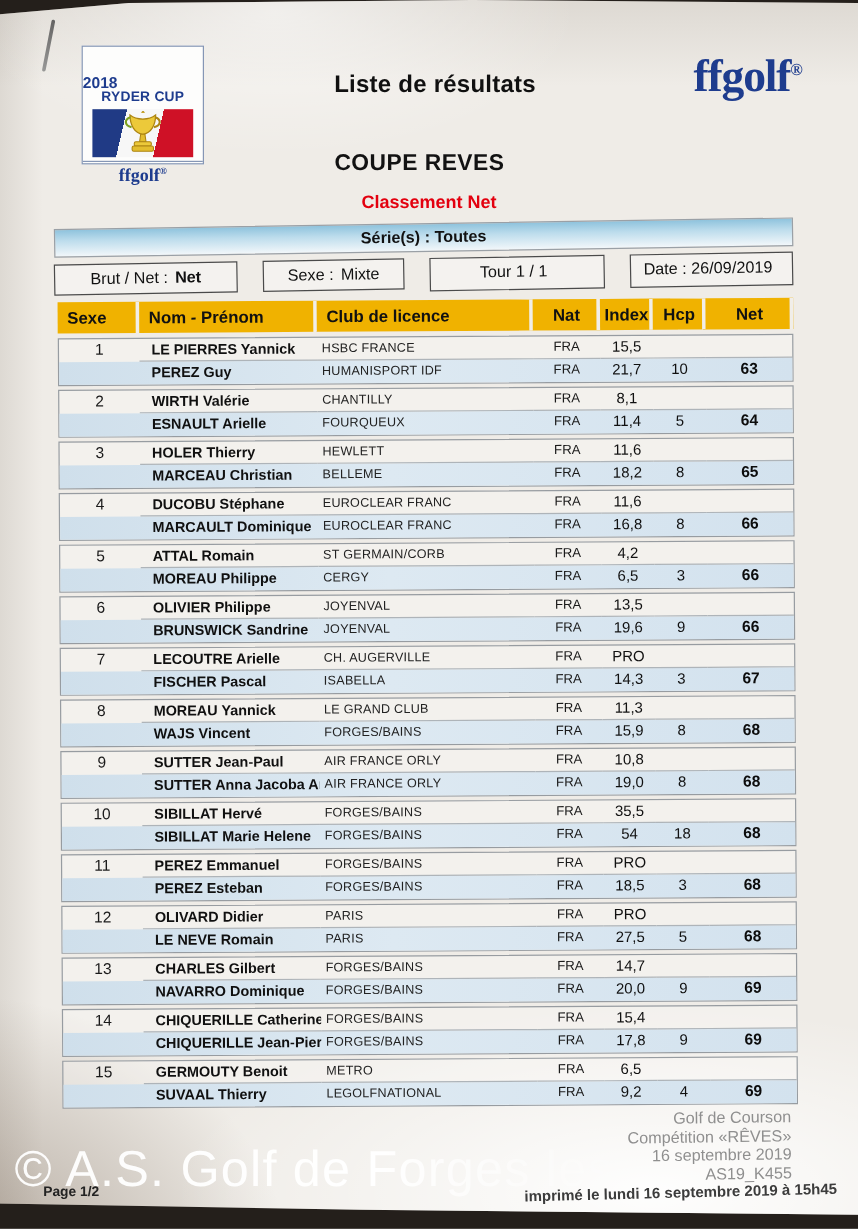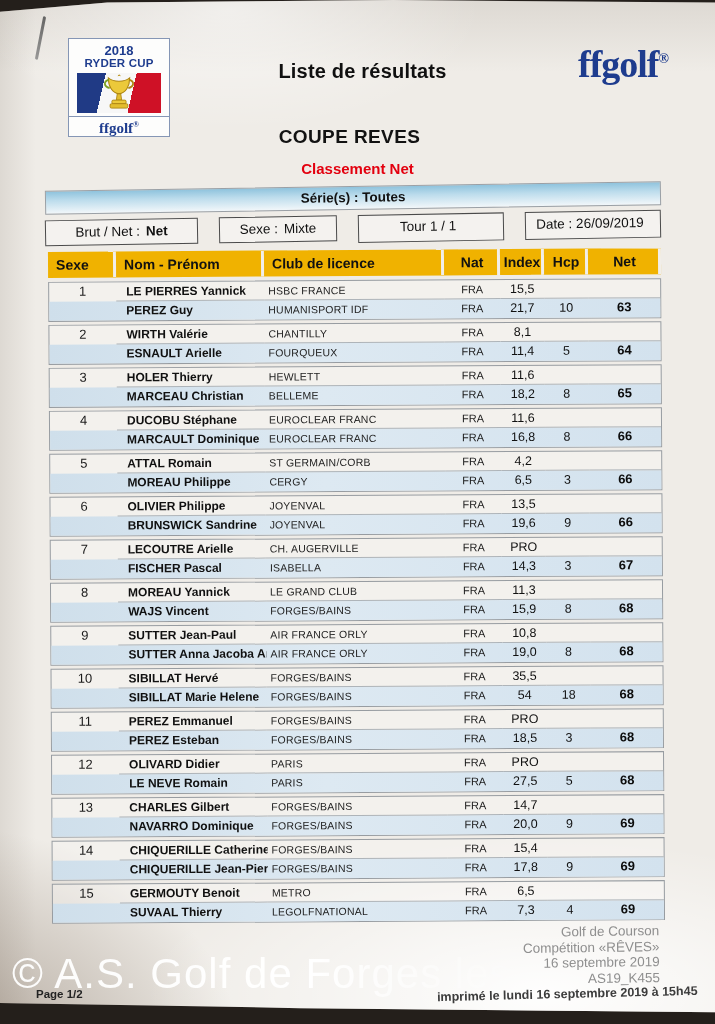--- a/index.html
+++ b/index.html
@@ -25,21 +25,21 @@
     background:linear-gradient(180deg,#4d4d4d,#8a8a8a);
     transform:rotate(11deg);border-radius:2px;opacity:.85;
   }
 
   
   .logo{
     position:absolute;left:68px;top:38px;width:102px;height:99px;
     background:#fdfdfc;border:1px solid #8596b5;
     display:flex;flex-direction:column;box-sizing:border-box;
   }
-  .logo-year{color:var(--brand-blue,#1e3c8e);font-weight:bold;font-size:13px;line-height:13px;text-align:center;padding-top:5px;}
+  .logo-year{color:var(--brand-blue,#1e3c8e);font-weight:bold;font-size:13px;line-height:13px;text-align:left;padding-top:23px;}
   .logo-event{color:var(--brand-blue,#1e3c8e);font-weight:bold;font-size:11.5px;line-height:12px;text-align:center;letter-spacing:.2px;}
   .logo-flag{
     flex:1;margin:4px 8px 3px 8px;position:relative;
     background:linear-gradient(103deg,#203a85 31%,#f7f7f7 31%,#f7f7f7 64%,#cf1126 64%);
     display:flex;align-items:center;justify-content:center;
   }
   .logo-brand{
     border-top:1px solid #8596b5;color:var(--brand-blue,#1e3c8e);
     font-family:"Liberation Serif", serif;font-weight:bold;font-size:15px;
     text-align:center;padding:3px 0 4px 0;
@@ -484,21 +484,21 @@
       <div class="c c-nat">FRA</div>
       <div class="c c-index">6,5</div>
       <div class="c c-hcp"></div>
       <div class="c c-net"></div>
     </div>
     <div class="trow l2">
       <div class="c c-rang"></div>
       <div class="c c-name">SUVAAL Thierry</div>
       <div class="c c-club">LEGOLFNATIONAL</div>
       <div class="c c-nat">FRA</div>
-      <div class="c c-index">7,3</div>
+      <div class="c c-index">9,2</div>
       <div class="c c-hcp">4</div>
       <div class="c c-net">69</div>
     </div>
   </div>
 </div>
 </div>
 
 <div class="footer-right">
   <div>Golf de Courson</div>
   <div>Compétition «RÊVES»</div>

